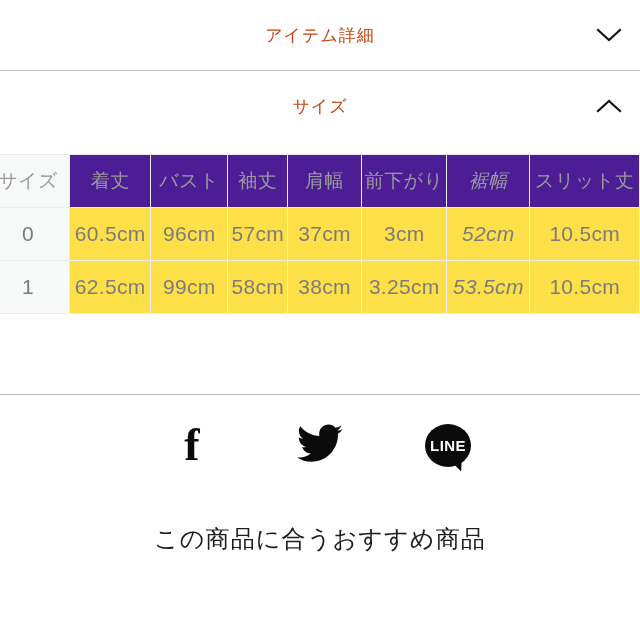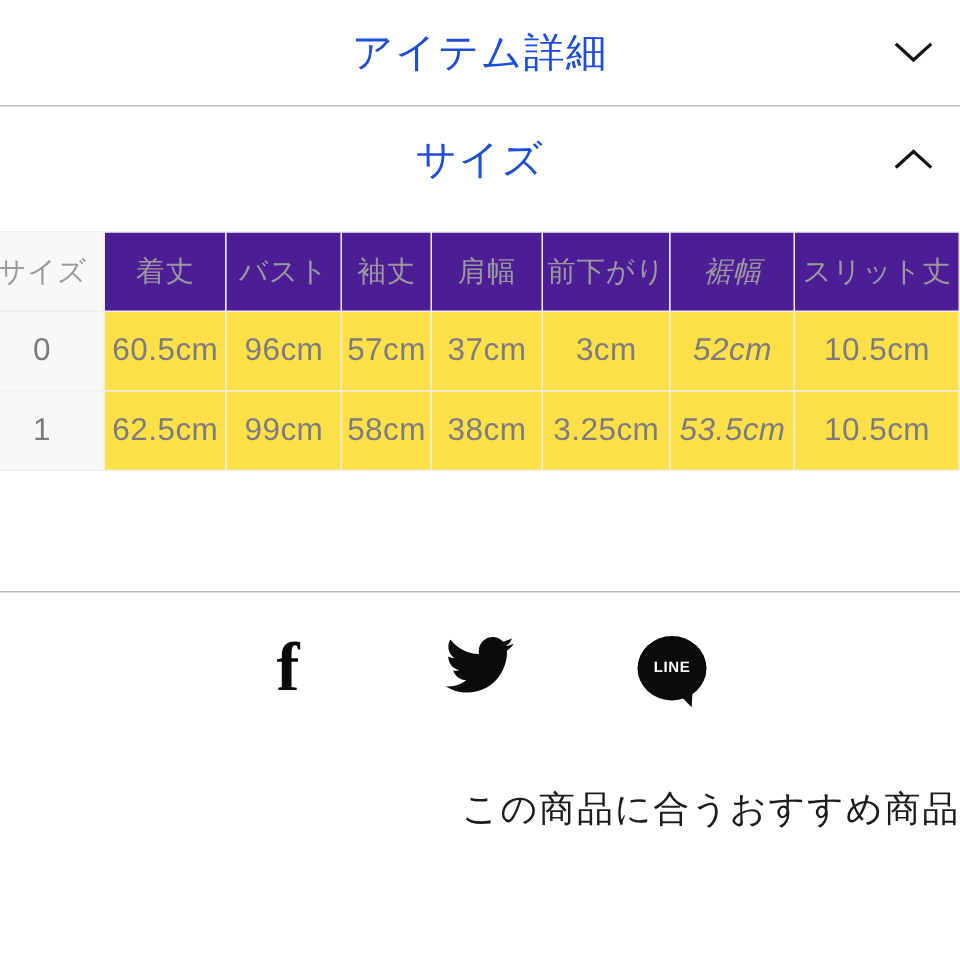--- a/index.html
+++ b/index.html
@@ -15,22 +15,22 @@
   
   .accordion {
     position: relative;
     width: 640px;
     height: 70px;
     display: flex;
     align-items: center;
     justify-content: center;
   }
   .accordion .acc-title {
-    font-size: 27px;
-    color: #1d4ed8;
+    font-size: 17px;
+    color: #c2410c;
     letter-spacing: 1px;
     line-height: 1;
     font-weight: 400;
   }
   .chev {
     position: absolute;
     right: 14px;
     top: 50%;
     transform: translateY(-50%);
     width: 34px;
@@ -143,30 +143,30 @@
     width: 0; height: 0;
     border-left: 7px solid transparent;
     border-right: 3px solid transparent;
     border-top: 11px solid #0b0b0b;
     transform: rotate(-12deg);
   }
   .line-text {
     position: relative;
     z-index: 2;
     color: #ffffff;
-    font-size: 10px;
+    font-size: 15px;
     font-weight: 700;
     letter-spacing: 0.4px;
     font-family: "Liberation Sans", sans-serif;
   }
 
   
   .bottom-heading {
     width: 640px;
-    text-align: right;
+    text-align: center;
     font-size: 24px;
     color: #1c1c1c;
     letter-spacing: 1.2px;
     padding-top: 38px;
   }
 </style>
 </head>
 <body>
 
 <div class="page">

